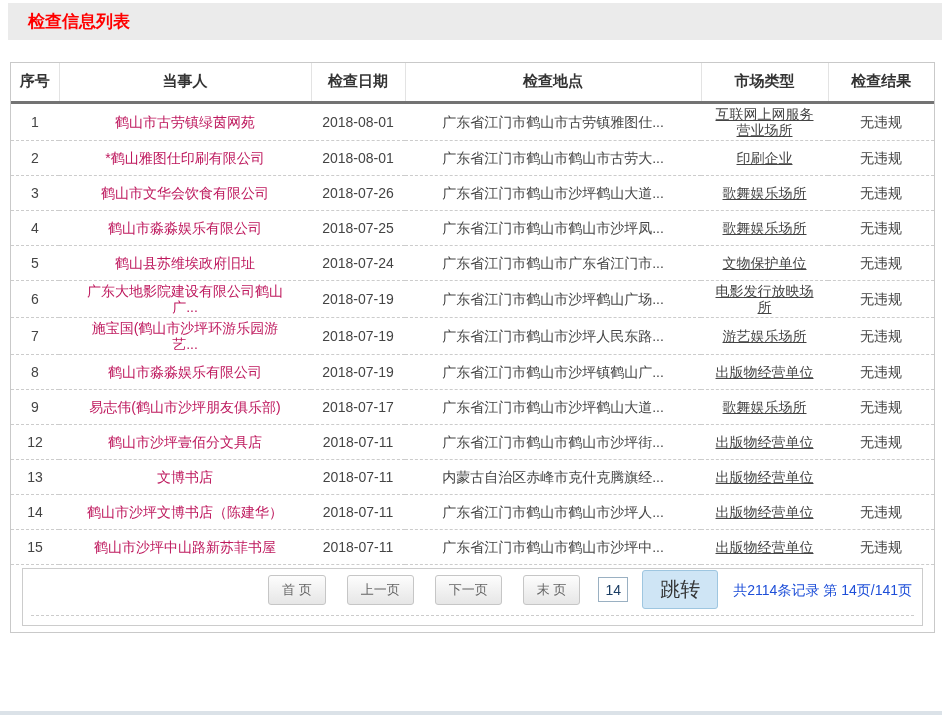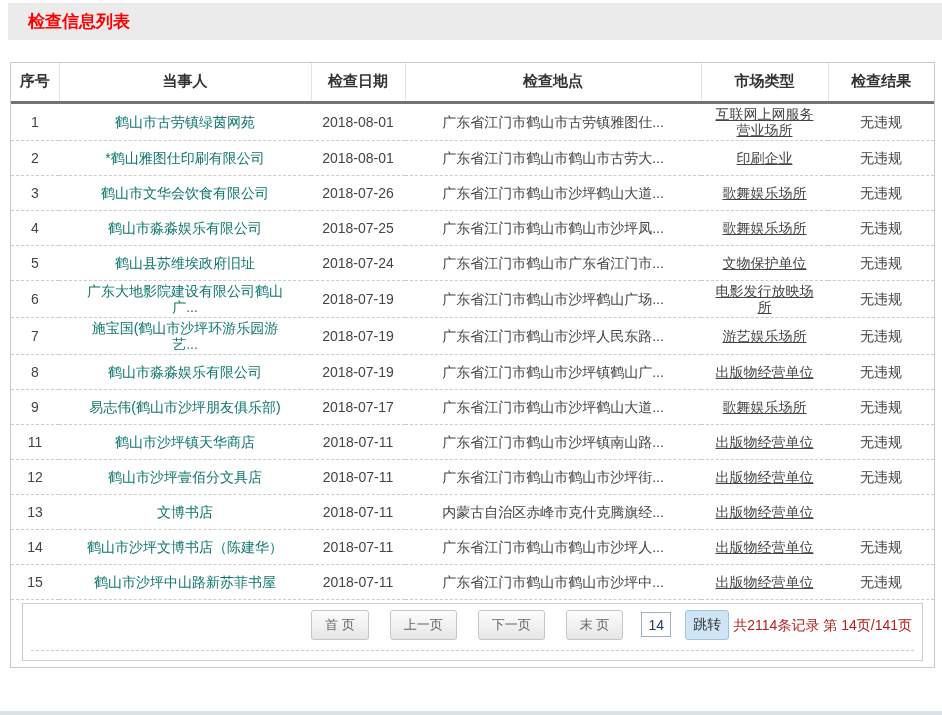--- a/index.html
+++ b/index.html
@@ -47,21 +47,21 @@
     font-size: 14px; color: #444;
     text-align: center; vertical-align: middle;
     border-bottom: 1px dashed #cccccc;
     line-height: 16px;
     padding: 2px 4px;
     word-break: break-all;
   }
   td.c-party { padding: 2px 22px; }
   td.c-type  { padding: 2px 10px; text-decoration: underline; }
   td.c-party a {
-    color: #0f766e; text-decoration: none; cursor: pointer;
+    color: #be185d; text-decoration: none; cursor: pointer;
   }
   tr.pager-row td {
     border-bottom: none;
     padding: 0;
     height: 68px;
     vertical-align: top;
   }
 
   
   .pagebox {
@@ -90,30 +90,30 @@
     width: 30px; height: 25px;
     border: 1px solid #9ab0c2;
     text-align: center;
     font-size: 14px; color: #1b3d63;
     font-family: inherit;
     margin-left: 18px;
   }
   .pgjump {
     background: #cfe5f5;
     border: 1px solid #9ec6e0; border-radius: 3px;
-    padding: 5px 7px;
-    font-size: 14px; color: #333;
+    padding: 5px 17px;
+    font-size: 20px; color: #333;
     font-family: inherit;
     margin-left: 14px;
     cursor: pointer;
     white-space: nowrap;
   }
   .pgsummary {
-    font-size: 14px; color: #b91c1c;
-    margin-left: 4px;
+    font-size: 14px; color: #1d4ed8;
+    margin-left: 15px;
     white-space: nowrap;
   }
 
   
   .footer-strip {
     position: absolute; left: 0; right: 0; bottom: 0; height: 4px;
     background: #dbe2e8;
   }
 </style>
 </head>
@@ -220,28 +220,20 @@
   <tr>
     <td class="c-idx">9</td>
     <td class="c-party"><a>易志伟(鹤山市沙坪朋友俱乐部)</a></td>
     <td class="c-date">2018-07-17</td>
     <td class="c-loc">广东省江门市鹤山市沙坪鹤山大道...</td>
     <td class="c-type">歌舞娱乐场所</td>
     <td class="c-result">无违规</td>
   </tr>
 
 
-  <tr>
-    <td class="c-idx">11</td>
-    <td class="c-party"><a>鹤山市沙坪镇天华商店</a></td>
-    <td class="c-date">2018-07-11</td>
-    <td class="c-loc">广东省江门市鹤山市沙坪镇南山路...</td>
-    <td class="c-type">出版物经营单位</td>
-    <td class="c-result">无违规</td>
-  </tr>
 
   <tr>
     <td class="c-idx">12</td>
     <td class="c-party"><a>鹤山市沙坪壹佰分文具店</a></td>
     <td class="c-date">2018-07-11</td>
     <td class="c-loc">广东省江门市鹤山市鹤山市沙坪街...</td>
     <td class="c-type">出版物经营单位</td>
     <td class="c-result">无违规</td>
   </tr>
 

